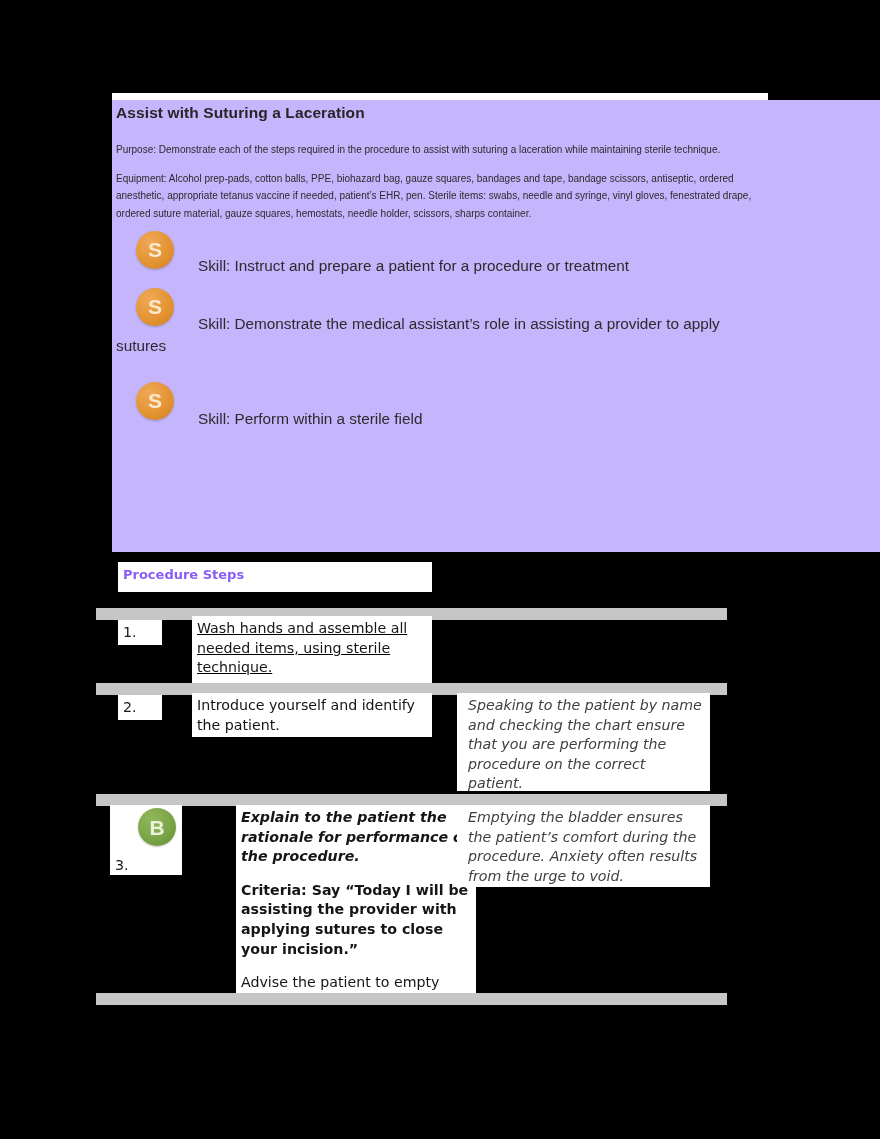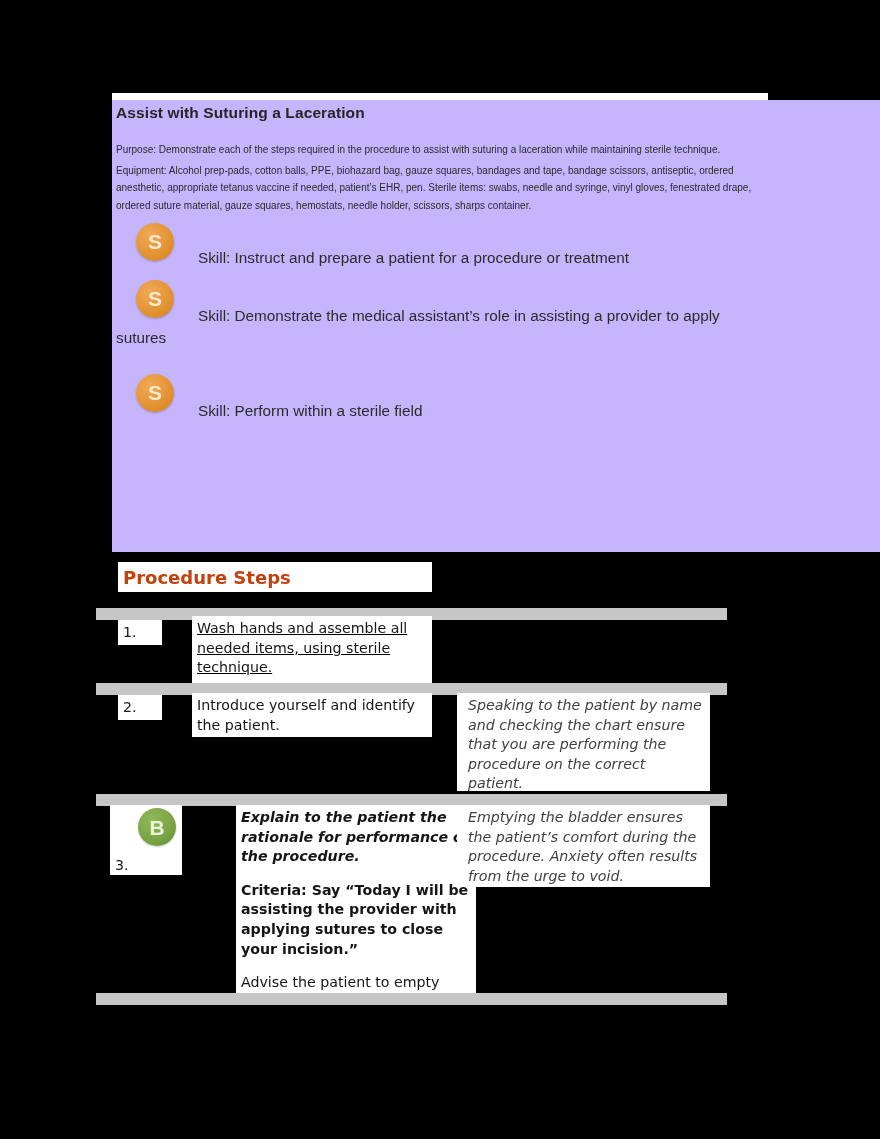--- a/index.html
+++ b/index.html
@@ -50,21 +50,21 @@
     letter-spacing: 0.1px;
   }
 
   .doc-para {
     font-size: 10px;
     color: #2b2b2b;
     line-height: 1.72;
     margin: 19px 0 0 0;
   }
   .doc-para.equipment {
-    margin-top: 4px;
+    margin-top: 12px;
   }
 
   
   .skill-block {
     position: relative;
     margin-top: 6px;
   }
   .skill-row {
     position: relative;
     min-height: 60px;
@@ -122,23 +122,23 @@
 
   .cell {
     position: absolute;
     background: #ffffff;
     box-sizing: border-box;
     overflow: hidden;
   }
 
   .hdr-text {
     font-family: "DejaVu Sans", sans-serif;
-    font-size: 18px;
+    font-size: 13px;
     font-weight: bold;
-    color: #c2410c;
+    color: #8b5cf6;
     line-height: 1.38;
     padding: 4px 0 0 5px;
   }
   .hdr-text .ital {
     font-style: italic;
   }
 
   .num-text {
     font-family: "DejaVu Sans", sans-serif;
     font-size: 14.2px;

